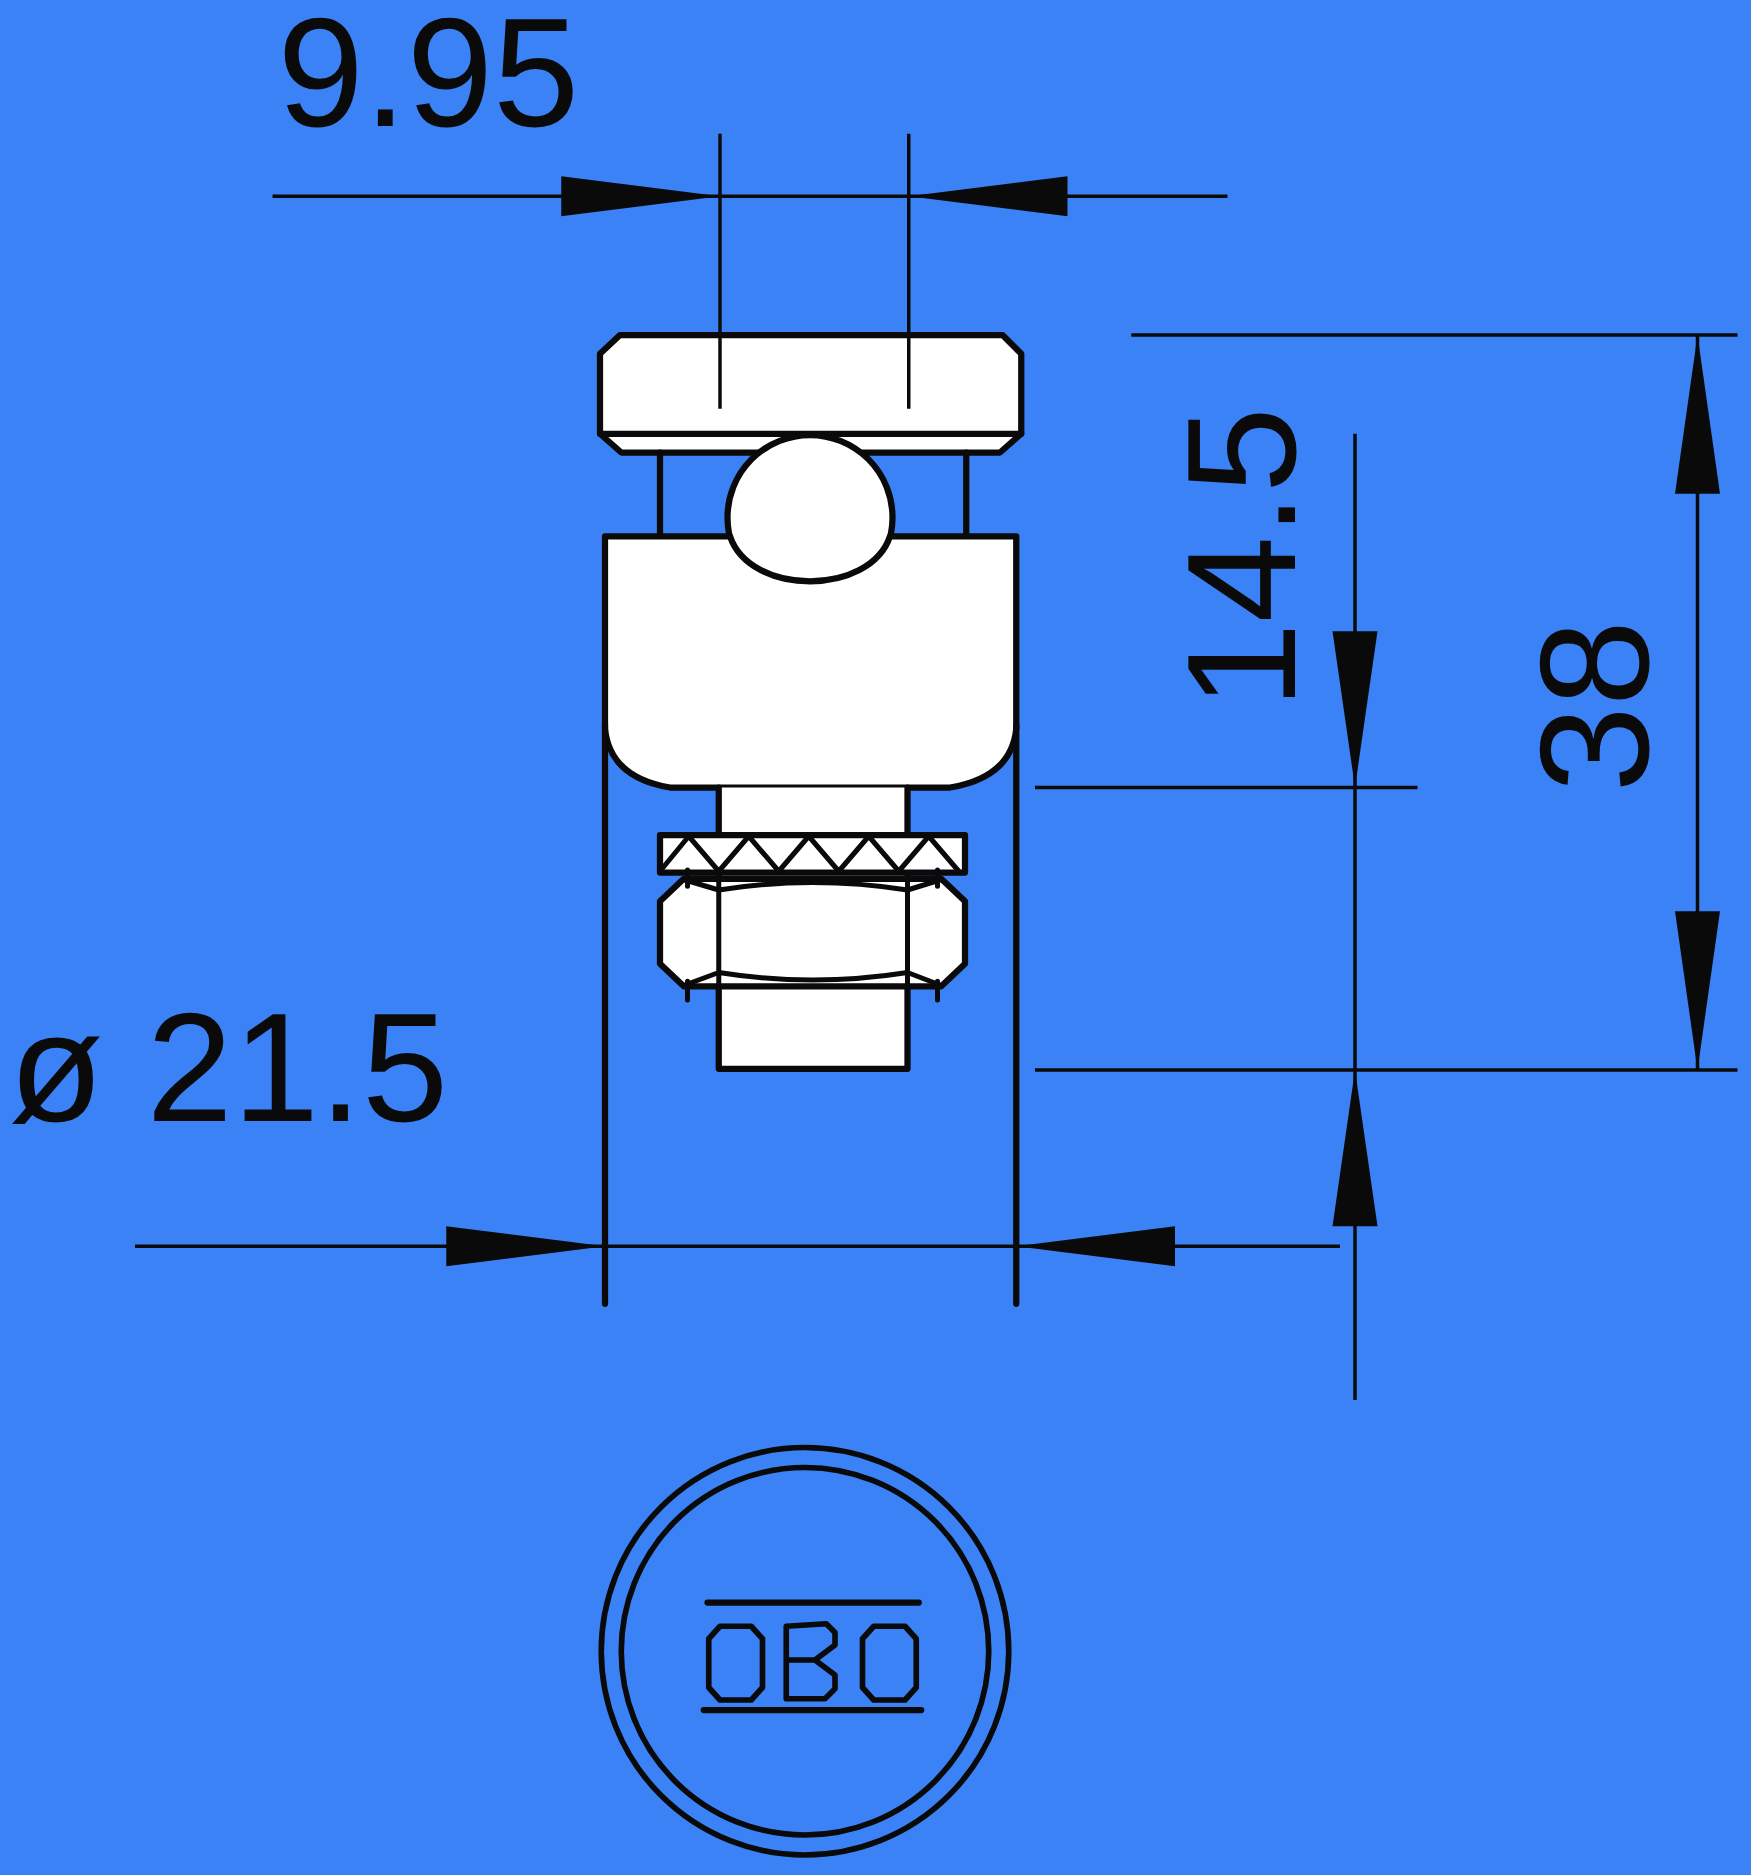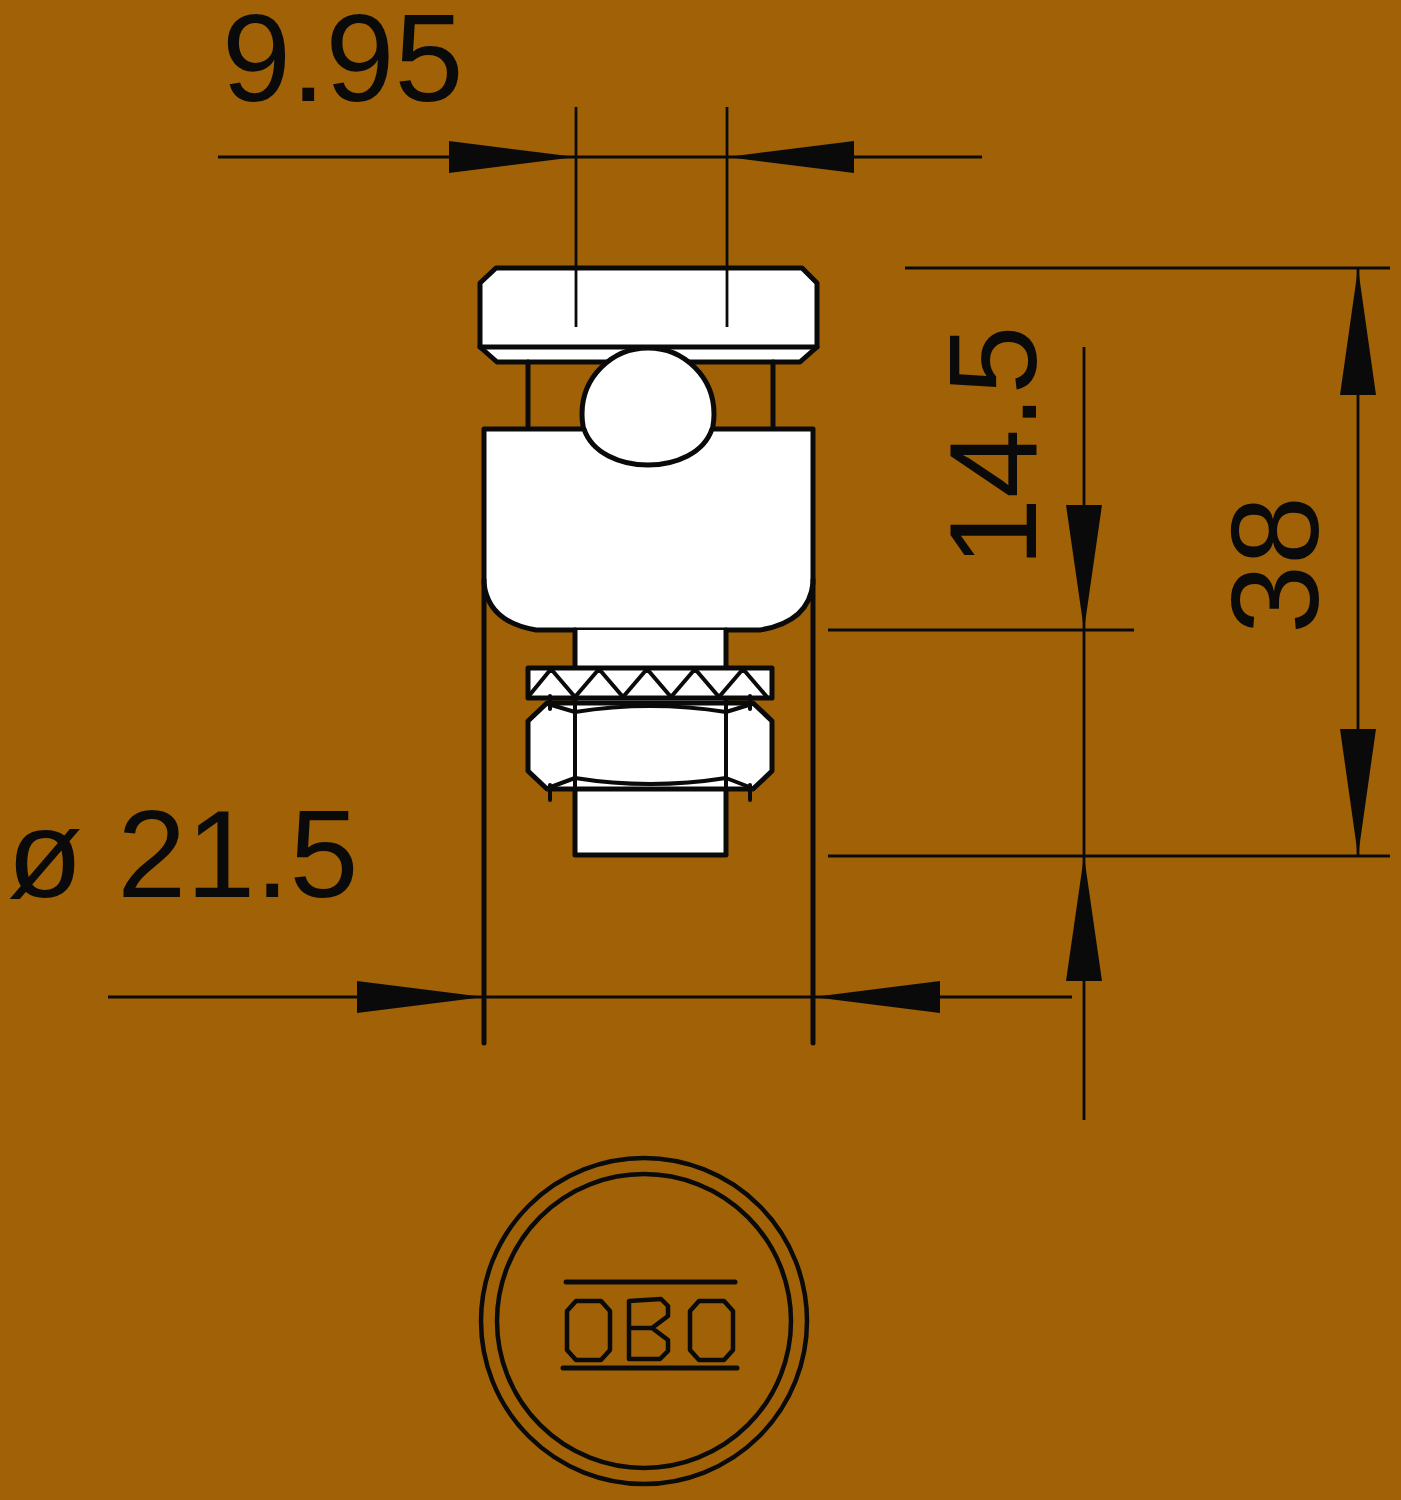--- a/index.html
+++ b/index.html
@@ -4,21 +4,21 @@
 <style>
   html, body {
     margin: 0;
     padding: 0;
     background: #ffffff;
   }
   .stage {
     position: relative;
     width: 1401px;
     height: 1500px;
-    background: #a16207;
+    background: #3b82f6;
     overflow: hidden;
     font-family: "Liberation Sans", sans-serif;
   }
   svg { display: block; }
   .outline {
     fill: #ffffff;
     stroke: #0a0a0a;
     stroke-width: 5;
     stroke-linejoin: round;
     stroke-linecap: round;

